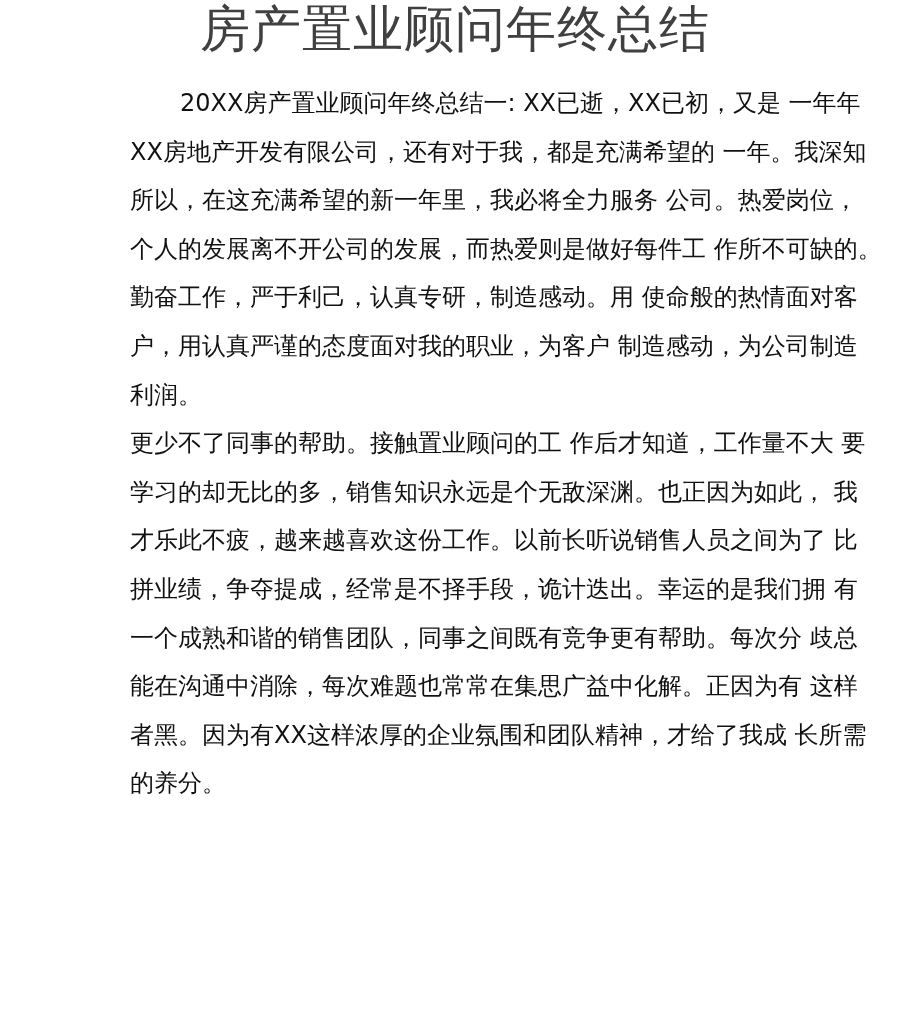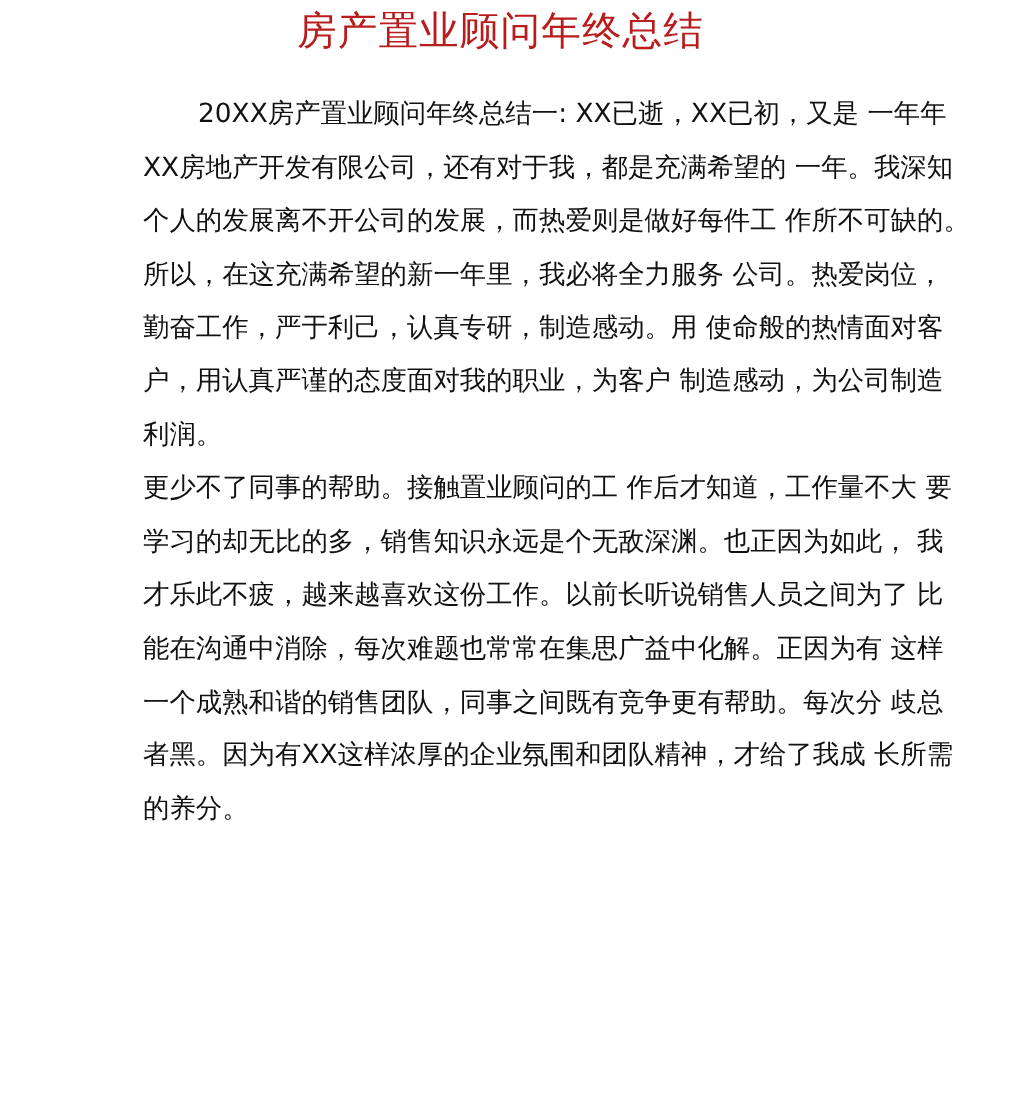--- a/index.html
+++ b/index.html
@@ -14,24 +14,24 @@
     position: relative;
     font-family: "DejaVu Sans", "Liberation Sans", sans-serif;
     color: #111111;
   }
   .title {
     position: absolute;
     left: 0;
     top: 4px;
     width: 910px;
     text-align: center;
-    font-size: 36px;
+    font-size: 50px;
     line-height: 50px;
     letter-spacing: 1px;
-    color: #b91c1c;
+    color: #404040;
     margin: 0;
     font-weight: normal;
   }
   .body-text {
     position: absolute;
     left: 130px;
     top: 83px;
     width: 650px;
   }
   .line {
@@ -52,28 +52,29 @@
 </style>
 </head>
 <body>
 
 <h1 class="title">房产置业顾问年终总结</h1>
 
 <div class="body-text">
   <div>
     <div class="line indent">20XX房产置业顾问年终总结一: XX已逝，XX已初，又是 一年年</div>
     <div class="line">XX房地产开发有限公司，还有对于我，都是充满希望的 一年。我深知</div>
+    <div class="line">所以，在这充满希望的新一年里，我必将全力服务  公司。热爱岗位，</div>
     <div class="line">个人的发展离不开公司的发展，而热爱则是做好每件工 作所不可缺的。</div>
-    <div class="line">所以，在这充满希望的新一年里，我必将全力服务  公司。热爱岗位，</div>
     <div class="line">勤奋工作，严于利己，认真专研，制造感动。用  使命般的热情面对客</div>
     <div class="line">户，用认真严谨的态度面对我的职业，为客户  制造感动，为公司制造</div>
     <div class="line last">利润。</div>
   </div>
   <div>
     <div class="line">更少不了同事的帮助。接触置业顾问的工 作后才知道，工作量不大 要</div>
     <div class="line">学习的却无比的多，销售知识永远是个无敌深渊。也正因为如此，   我</div>
     <div class="line">才乐此不疲，越来越喜欢这份工作。以前长听说销售人员之间为了  比</div>
+    <div class="line">拼业绩，争夺提成，经常是不择手段，诡计迭出。幸运的是我们拥  有</div>
+    <div class="line">一个成熟和谐的销售团队，同事之间既有竞争更有帮助。每次分  歧总</div>
     <div class="line">能在沟通中消除，每次难题也常常在集思广益中化解。正因为有  这样</div>
-    <div class="line">一个成熟和谐的销售团队，同事之间既有竞争更有帮助。每次分  歧总</div>
     <div class="line">者黑。因为有XX这样浓厚的企业氛围和团队精神，才给了我成 长所需</div>
     <div class="line last">的养分。</div>
   </div>
 </div>
 
 </body></html>

